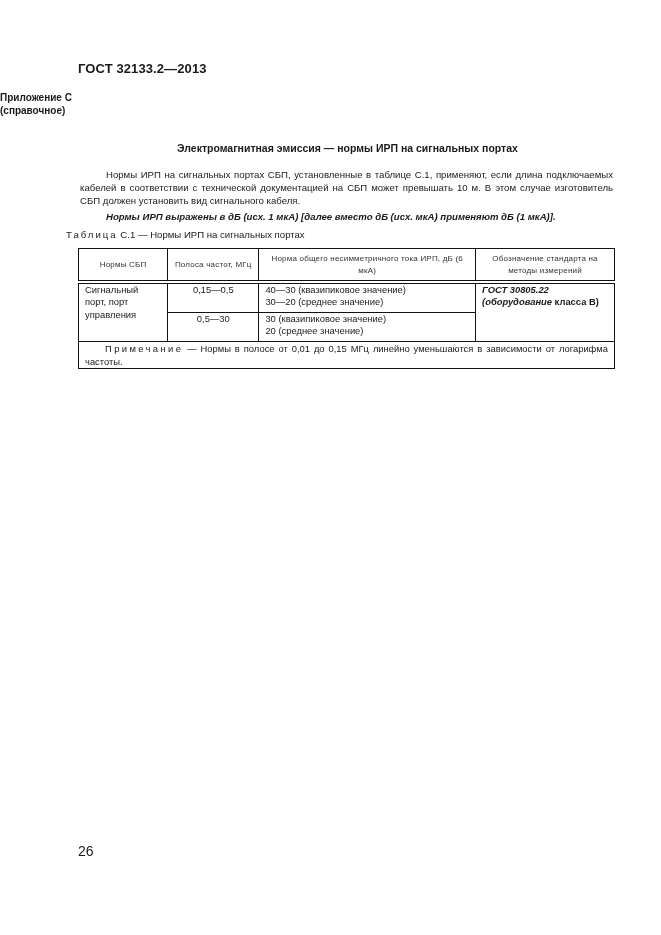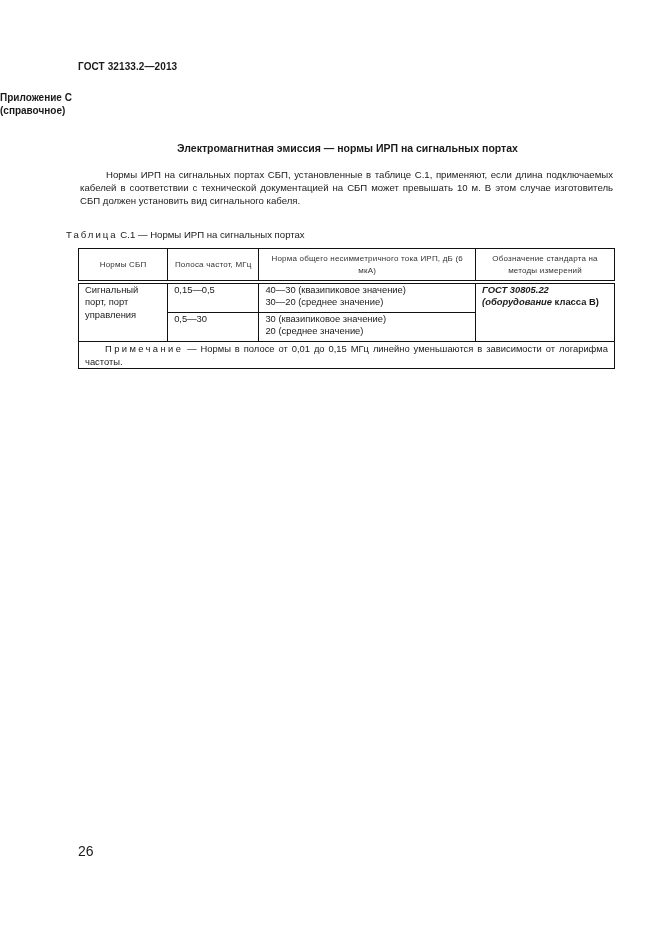--- a/index.html
+++ b/index.html
@@ -12,21 +12,21 @@
       height: 935px;
       position: relative;
       font-family: "Liberation Sans", "DejaVu Sans", sans-serif;
       color: #1a1a1a;
       overflow: hidden;
     }
     .page-header {
       position: absolute;
       left: 78px;
       top: 61px;
-      font-size: 10px;
+      font-size: 13px;
       font-weight: bold;
       letter-spacing: 0.1px;
     }
     .appendix {
       position: absolute;
       left: 0;
       width: 531px;
       top: 91px;
       font-size: 10px;
       font-weight: bold;
@@ -88,21 +88,21 @@
       vertical-align: middle;
       height: 31px;
       letter-spacing: 0.2px;
     }
     table.norms tr.head th { border-bottom: 4px double #111; }
     .c1 { width: 73px; }
     .c2 { width: 75px; }
     .c3 { width: 196px; }
     .c4 { width: 121px; }
     td.port { padding-top: 4px; padding-left: 5px; }
-    td.band { text-align: left; padding-top: 4px; }
+    td.band { text-align: center; padding-top: 4px; }
     td.norm { padding-top: 4px; padding-bottom: 3px; }
     td.std {
       text-align: left;
       padding-top: 4px;
       font-weight: bold;
     }
     td.std .it { font-style: italic; }
     tr.r1 td { height: 28px; }
     tr.r2 td { height: 28px; }
     td.note {
@@ -126,20 +126,21 @@
 
 <div class="appendix">
   <div>Приложение С</div>
   <div class="sub">(справочное)</div>
 </div>
 
 <div class="section-title">Электромагнитная эмиссия — нормы ИРП на сигнальных портах</div>
 
 <div class="body-text">
   <p class="indent">Нормы ИРП на сигнальных портах СБП, установленные в таблице С.1, применяют, если длина подключаемых кабелей в соответствии с технической документацией на СБП может превышать 10 м. В этом случае изготовитель СБП должен установить вид сигнального кабеля.</p>
+  <p class="bold-italic">Нормы ИРП выражены в дБ (исх. 1 мкА) [далее вместо дБ (исх. мкА) применяют дБ (1 мкА)].</p>
 </div>
 
 <div class="table-caption">
   <span class="spaced">Таблица</span><span> С.1 — Нормы ИРП на сигнальных портах</span>
 </div>
 
 <table class="norms">
   <tbody>
       <tr class="head">
     <th class="c1">Нормы СБП</th>

